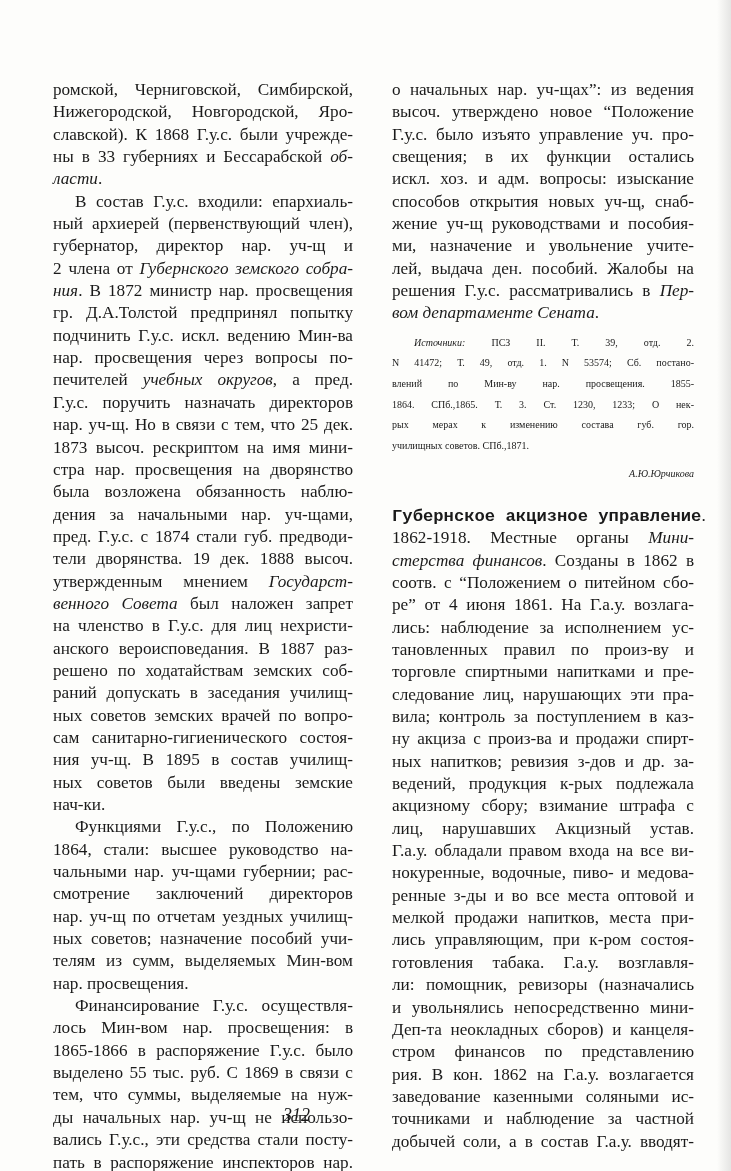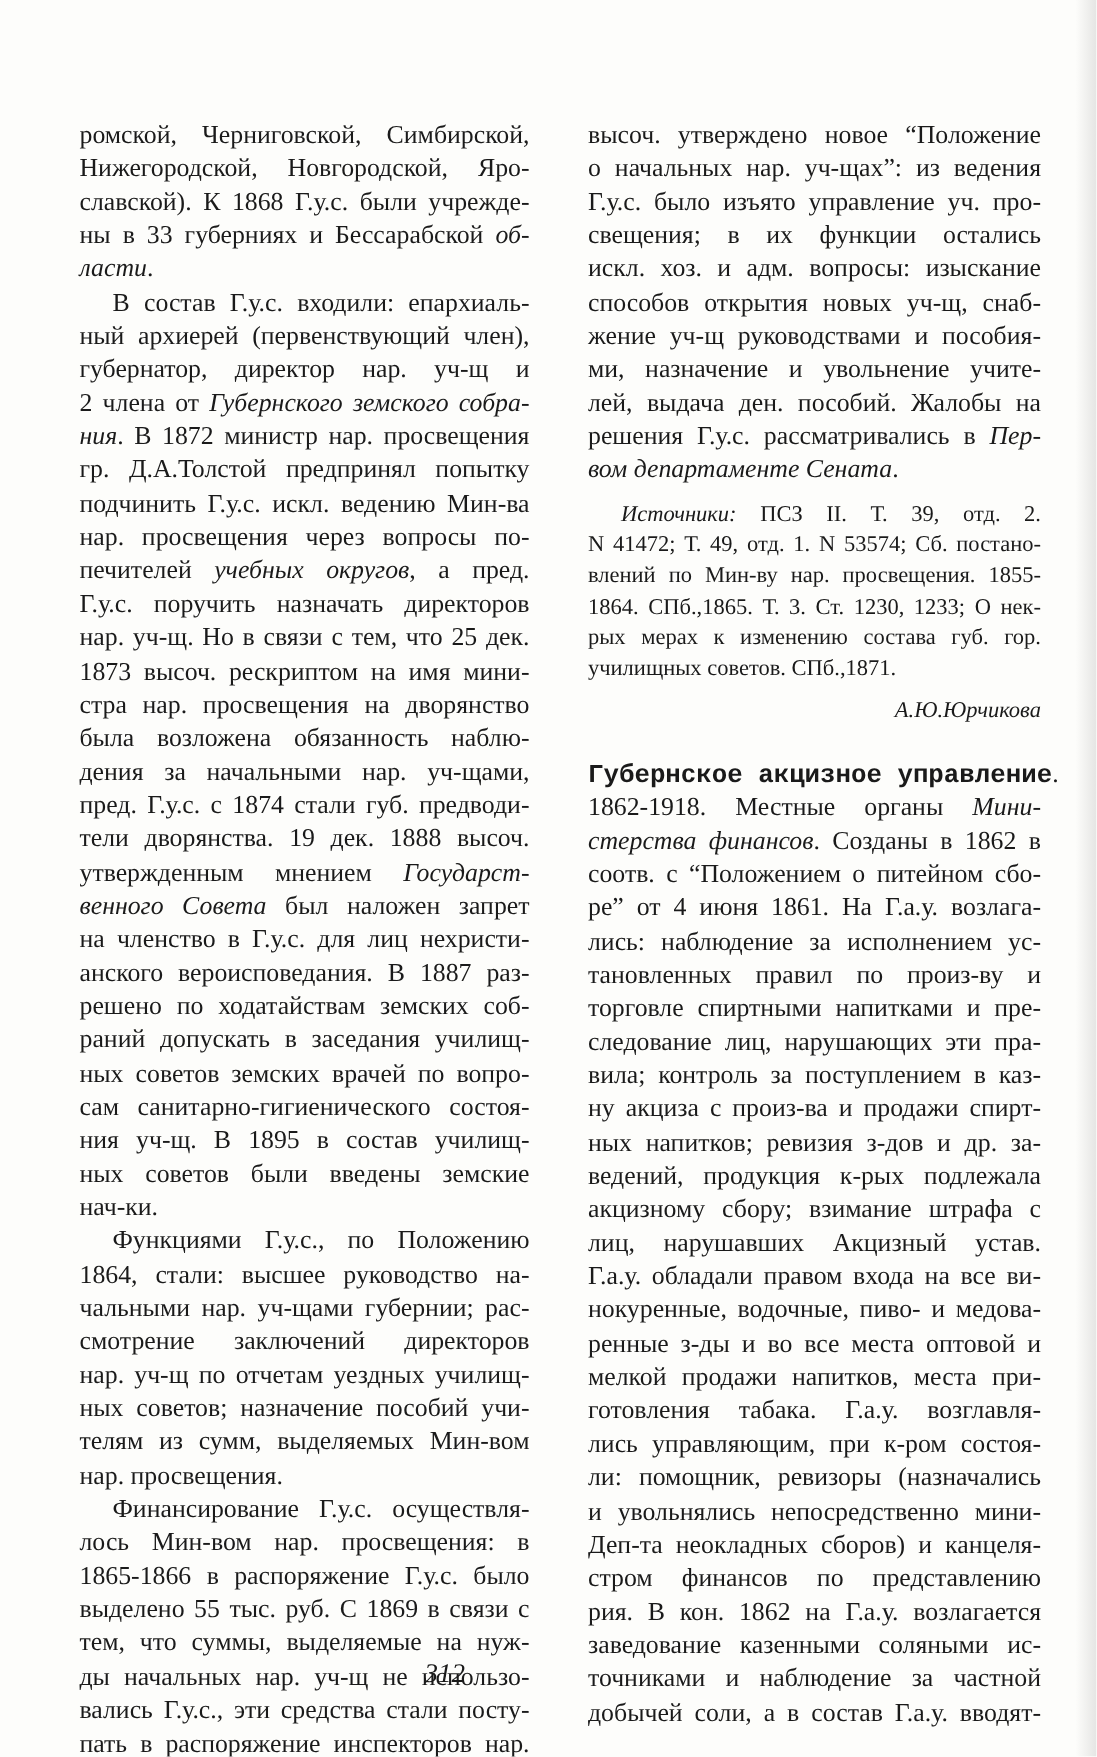--- a/index.html
+++ b/index.html
@@ -10,21 +10,21 @@
   .col { position: absolute; top: 79px; width: 300px; }
   .col.left { left: 53px; }
   .col.right { left: 392px; width: 302px; }
   .line {
     display: block; height: 22.35px; line-height: 22.35px; font-size: 17.2px;
     white-space: nowrap; text-align: justify; text-align-last: justify;
   }
   .line.last { text-align-last: left; }
   .line.indent { padding-left: 22px; }
   .line.right-align { text-align-last: right; }
-  .small .line { font-size: 15px; height: 20.6px; line-height: 20.6px; }
+  .small .line { font-size: 10px; height: 20.6px; line-height: 20.6px; }
   i { font-style: italic; }
   b { font-weight: bold; font-family: Liberation Mono, monospace; }
   .gap { display: block; height: 8px; }
   .gap2 { display: block; height: 20px; }
   .pagenum {
     position: absolute; top: 1105px; left: 0; width: 593px; text-align: center;
     font-style: italic; font-size: 18px;
   }
   .edge-shadow { position: absolute; right: 0; top: 0; width: 14px; height: 1171px;
     background: linear-gradient(to right, rgba(0,0,0,0), rgba(120,120,120,0.18)); }
@@ -90,22 +90,22 @@
     <span class="line">тем, что суммы, выделяемые на нуж-</span>
     <span class="line">ды начальных нар. уч-щ не использо-</span>
     <span class="line">вались Г.у.с., эти средства стали посту-</span>
     <span class="line">пать в распоряжение инспекторов нар.</span>
 
   </div>
 </div>
 
 <div class="col right">
   <div>
+    <span class="line">о начальных нар. уч-щах”: из ведения</span>
     <span class="line">высоч. утверждено новое “Положение</span>
-    <span class="line">о начальных нар. уч-щах”: из ведения</span>
     <span class="line">Г.у.с. было изъято управление уч. про-</span>
     <span class="line">свещения; в их функции остались</span>
     <span class="line">искл. хоз. и адм. вопросы: изыскание</span>
     <span class="line">способов открытия новых уч-щ, снаб-</span>
     <span class="line">жение уч-щ руководствами и пособия-</span>
     <span class="line">ми, назначение и увольнение учите-</span>
     <span class="line">лей, выдача ден. пособий. Жалобы на</span>
     <span class="line">решения Г.у.с. рассматривались в <i>Пер-</i></span>
     <span class="line last"><i>вом департаменте Сената</i>.</span>
   </div>
@@ -134,22 +134,22 @@
     <span class="line">вила; контроль за поступлением в каз-</span>
     <span class="line">ну акциза с произ-ва и продажи спирт-</span>
     <span class="line">ных напитков; ревизия з-дов и др. за-</span>
     <span class="line">ведений, продукция к-рых подлежала</span>
     <span class="line">акцизному сбору; взимание штрафа с</span>
     <span class="line">лиц, нарушавших Акцизный устав.</span>
     <span class="line">Г.а.у. обладали правом входа на все ви-</span>
     <span class="line">нокуренные, водочные, пиво- и медова-</span>
     <span class="line">ренные з-ды и во все места оптовой и</span>
     <span class="line">мелкой продажи напитков, места при-</span>
+    <span class="line">лись управляющим, при к-ром состоя-</span>
     <span class="line">готовления табака. Г.а.у. возглавля-</span>
-    <span class="line">лись управляющим, при к-ром состоя-</span>
     <span class="line">ли: помощник, ревизоры (назначались</span>
     <span class="line">и увольнялись непосредственно мини-</span>
     <span class="line">Деп-та неокладных сборов) и канцеля-</span>
     <span class="line">стром финансов по представлению</span>
     <span class="line">рия. В кон. 1862 на Г.а.у. возлагается</span>
     <span class="line">заведование казенными соляными ис-</span>
     <span class="line">точниками и наблюдение за частной</span>
     <span class="line">добычей соли, а в состав Г.а.у. вводят-</span>
 
   </div>

